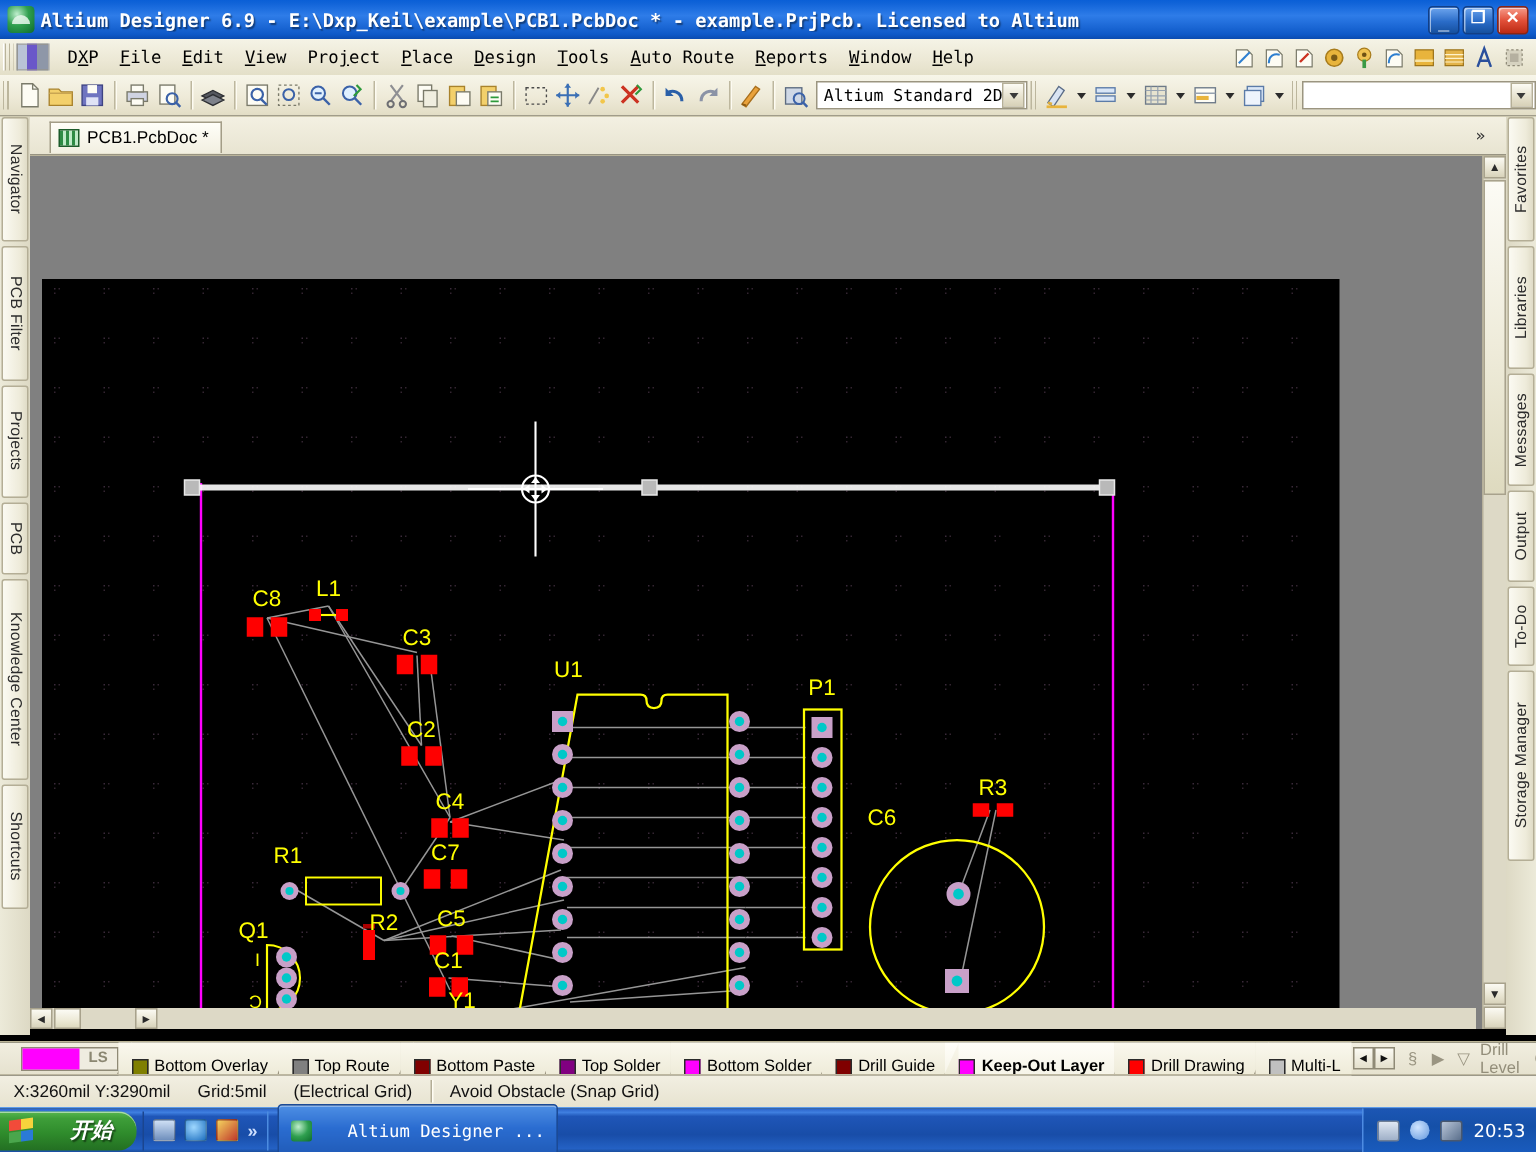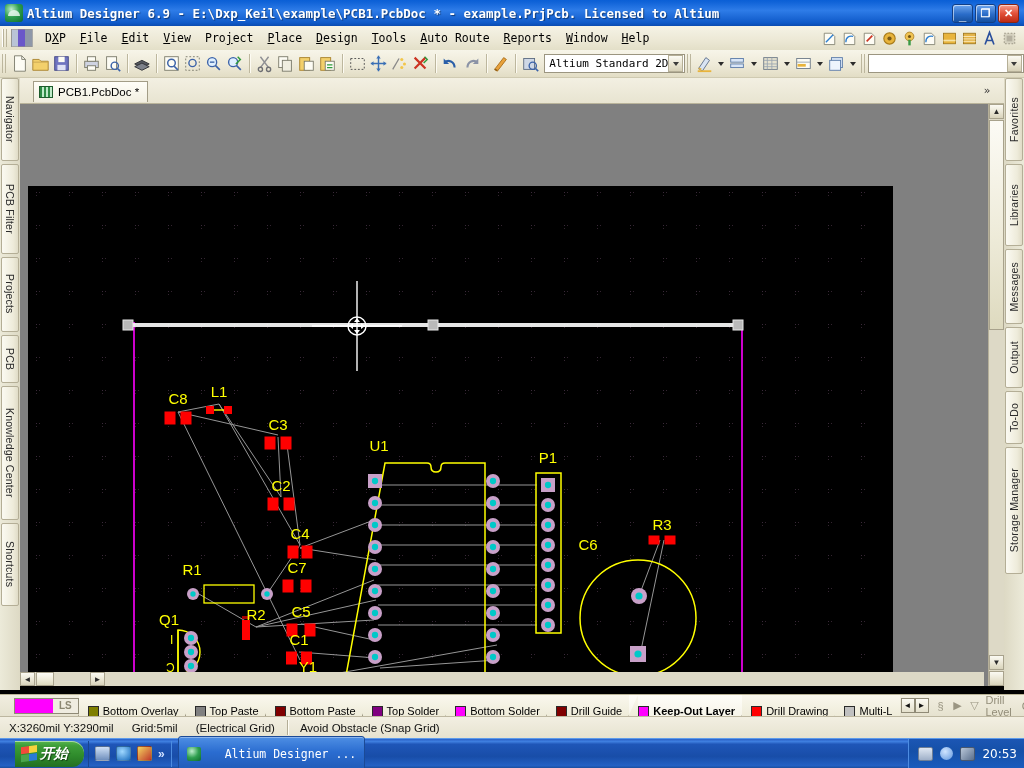--- a/index.html
+++ b/index.html
@@ -210,24 +210,24 @@
   .sb-div { width:1px; height:15px; background:#b3ad96; box-shadow:1px 0 0 #fffdf4; margin: 0 3px;}
 
   
   .taskbar {
     position: absolute; left: 0; bottom: 0; width: 1024px; height: 30px;
     background: linear-gradient(180deg,#2a62c8 0%,#3f7fe0 9%,#1f56b8 18%,#184da8 60%,#2461c4 92%,#1b4e9e 100%);
     display: flex; align-items: center;
     border-top: 1px solid #5d9bea;
   }
   .startbtn {
-    height: 26px; margin: 0 4px 0 15px; padding: 0 16px 0 6px;
+    height: 26px; margin: 0 4px 0 0; padding: 0 16px 0 6px;
     border-radius: 0 12px 12px 0;
     background: linear-gradient(180deg,#57b84f 0%,#3e9e39 18%,#2f8c2c 55%,#236f22 100%);
-    display: flex; align-items: center; gap: 2px;
+    display: flex; align-items: center; gap: 24px;
     box-shadow: inset 0 1px 0 rgba(255,255,255,.5);
   }
   .winflag { width:17px;height:15px;flex:0 0 auto;
     background:
       linear-gradient(90deg,#f24b3a 0 8px,#f6d33c 8px 16px) 0 0/16px 7px no-repeat,
       linear-gradient(90deg,#4aa64c 0 8px,#2a7ad6 8px 16px) 0 8px/16px 7px no-repeat;
     transform: skewY(-8deg);
   }
   .startbtn span {
     color:#fff; font-weight:bold; font-size:14px; font-style:italic;
@@ -2106,21 +2106,21 @@
       <div class="sw" id="ls-swatch" style="background: rgb(255, 0, 255);"></div>
       <div class="lbl">LS</div>
     </div>
     <div id="layer-tabs" style="display:flex;align-items:center;">
         <div class="ltab">
           <div class="csw" style="background: rgb(127, 127, 0);"></div>
           <div>Bottom Overlay</div>
         </div>
         <div class="ltab">
           <div class="csw" style="background: rgb(128, 128, 128);"></div>
-          <div>Top Paste</div>
+          <div>Top Route</div>
         </div>
         <div class="ltab">
           <div class="csw" style="background: rgb(128, 0, 0);"></div>
           <div>Bottom Paste</div>
         </div>
         <div class="ltab">
           <div class="csw" style="background: rgb(128, 0, 128);"></div>
           <div>Top Solder</div>
         </div>
         <div class="ltab">

